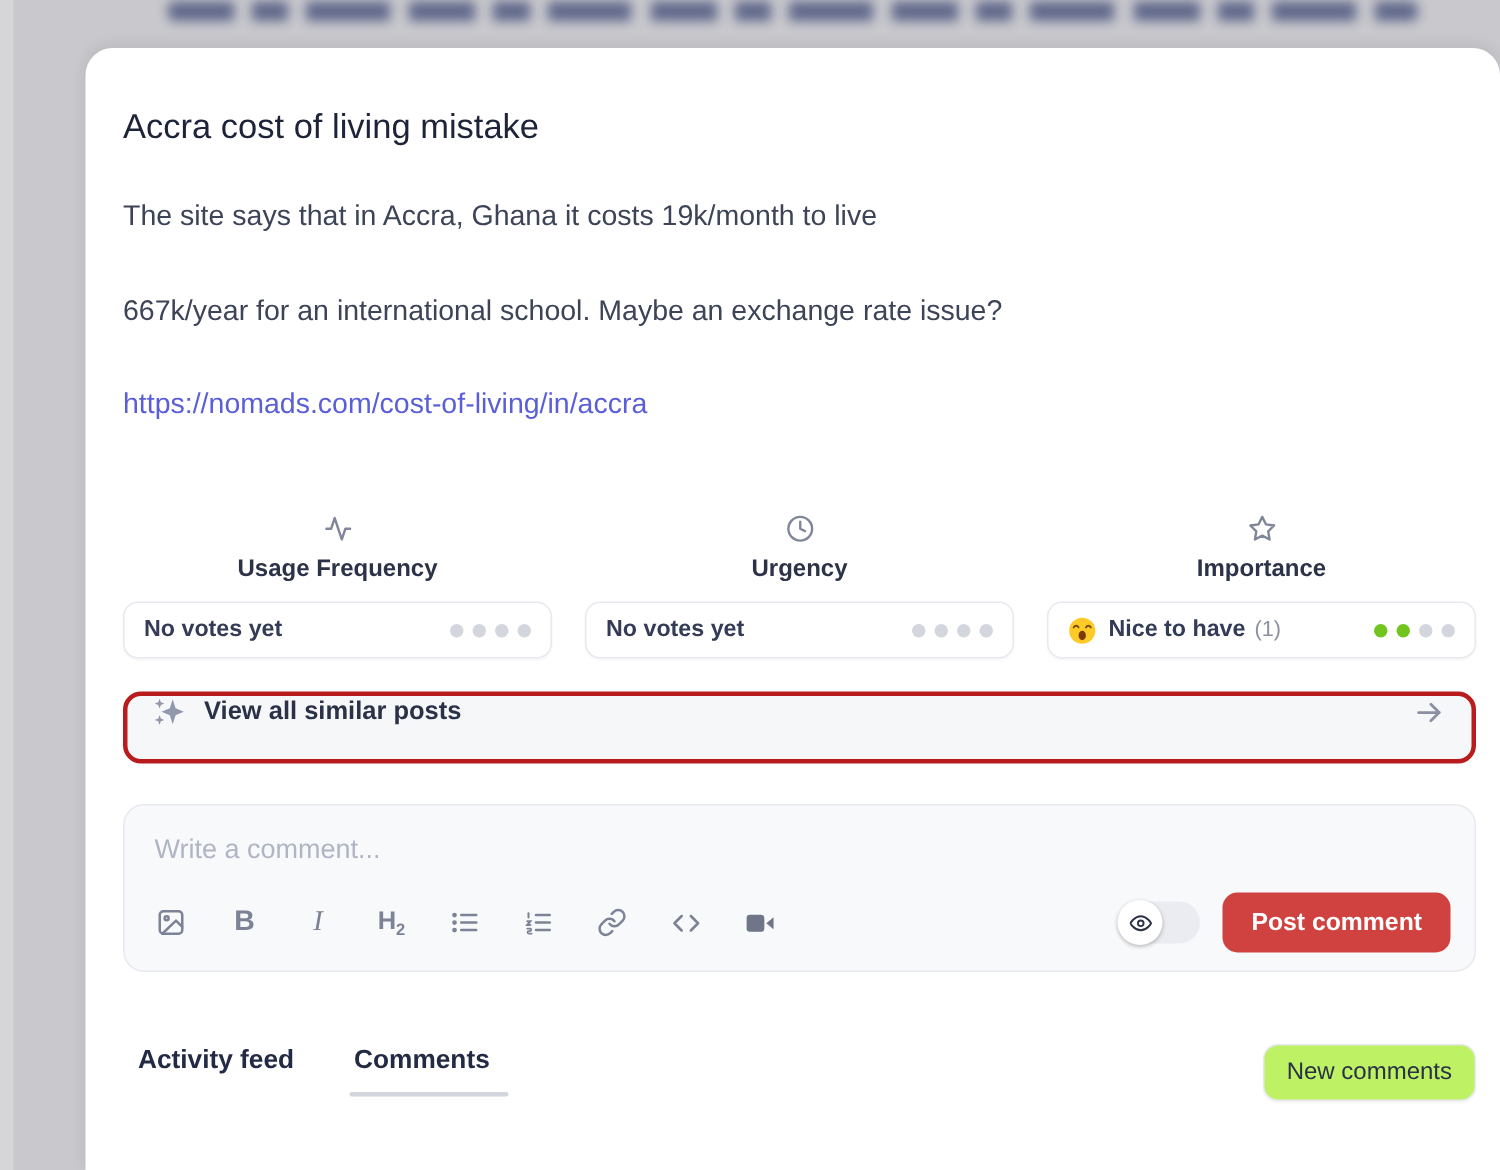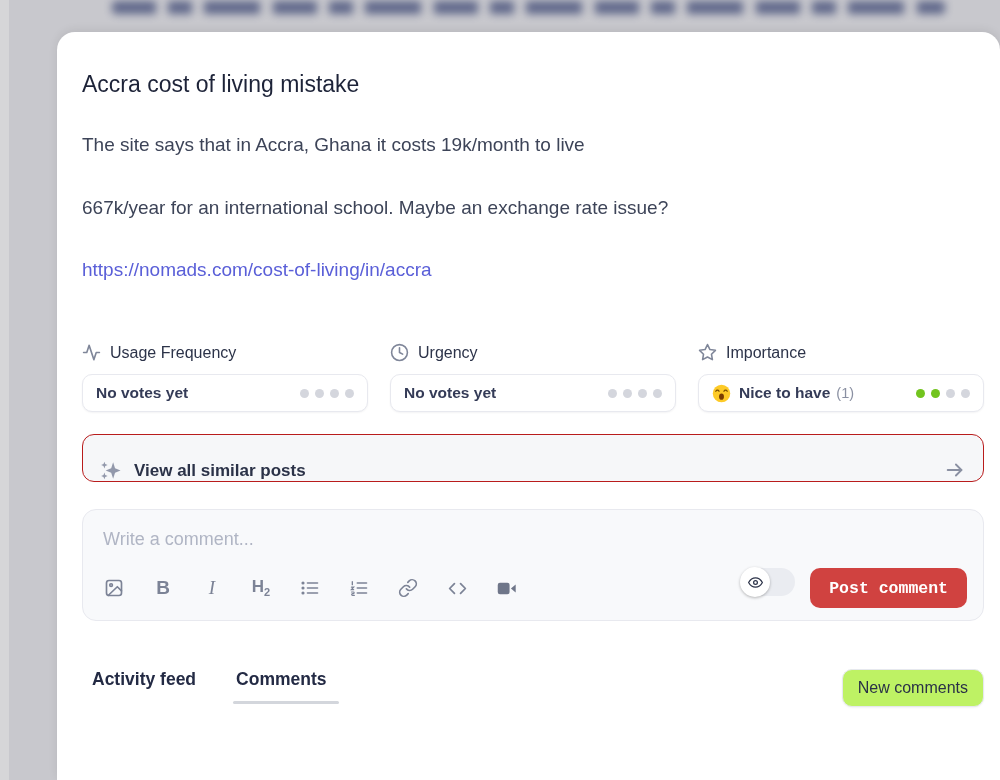--- a/index.html
+++ b/index.html
@@ -24,59 +24,59 @@
     padding:0 16px 0 25px;
     box-shadow:0 -2px 10px rgba(0,0,0,.08);
   }
   .title { margin:38px 0 0; font-size:23px; line-height:28px; font-weight:400; color:#1d2338; }
   .para  { margin:35px 0 0; font-size:19px; line-height:24px; color:#3d4458; }
   .para + .para { margin-top:39px; }
   .post-link { display:inline-block; margin-top:39px; font-size:19px; color:#5a5fd8; text-decoration:none; cursor:pointer; }
 
   .votes { display:flex; gap:22px; margin-top:62px; }
   .vote-col { flex:1 1 0; min-width:0; }
-  .vote-head { display:flex; align-items:center; gap:9px; font-size:16px; font-weight:400; color:#2c3349; }
+  .vote-head { display:flex; align-items:center; gap:9px; font-size:16px; font-weight:700; color:#2c3349;flex-direction:column; }
   .vote-head svg { flex:0 0 auto; }
   .pill {
     margin-top:12px; height:38px; background:#fff;
     border:1px solid #e8e9ef; border-radius:10px;
     display:flex; align-items:center; padding:0 13px;
     box-shadow:0 1px 2px rgba(16,24,40,.05); cursor:pointer;
   }
   .pill-value { font-size:15.5px; font-weight:700; color:#343b57; white-space:nowrap; }
   .pill-count { margin-left:6px; font-size:14.5px; color:#8a90a2; }
   .emoji-wrap { margin-right:8px; display:flex; }
   .dots { margin-left:auto; display:flex; gap:6px; }
   .dot { width:9px; height:9px; border-radius:50%; background:#d4d6dd; }
   .dot.filled { background:#72c41e; }
 
   .similar {
     margin-top:22px; height:48px; background:#f6f7f9;
-    border:1px solid #b91c1c; border-radius:12px;
-    display:flex; align-items:flex-end; padding:0 17px; cursor:pointer;
+    border:3px solid #b91c1c; border-radius:12px;
+    display:flex; align-items:flex-start; padding:0 17px; cursor:pointer;
   }
   .similar-label { margin-left:13px; font-size:17px; font-weight:600; color:#2b3248; }
   .arrow-box { margin-left:auto; display:flex; }
 
   .editor {
     margin-top:27px; height:112px; background:#f8f9fb;
     border:1px solid #e8e9ef; border-radius:14px; position:relative; cursor:text;
   }
   .placeholder { position:absolute; top:19px; left:20px; font-size:18px; color:#b0b5c4; }
   .toolbar { position:absolute; left:20px; right:16px; bottom:12px; display:flex; align-items:center; }
   .tbtn {
     background:none; border:none; padding:0; margin-right:27px;
     width:22px; height:24px; display:flex; align-items:center; justify-content:center;
     color:#7c8396; cursor:pointer; font-family:inherit;
   }
   .glyph-b { font-size:19px; font-weight:700; }
   .glyph-i { font-size:19px; font-style:italic; font-family:"Liberation Serif", serif; }
   .glyph-h { font-size:17px; font-weight:600; }
   .glyph-h sub { font-size:11px; }
-  .right-controls { margin-left:auto; display:flex; align-items:flex-start; gap:15px;font-family:Liberation Mono, monospace; }
+  .right-controls { margin-left:auto; display:flex; align-items:center; gap:15px; }
   .toggle { width:54px; height:28px; background:#eaecf1; border-radius:999px; border:none; position:relative; cursor:pointer; padding:0; }
   .knob {
     position:absolute; left:-1px; top:-1px; width:30px; height:30px;
     background:#fff; border-radius:50%; box-shadow:0 1px 3px rgba(0,0,0,.28);
     display:flex; align-items:center; justify-content:center;
   }
   .post-btn {
     height:40px; padding:0 19px; background:#d04240; color:#fff;
     border:none; border-radius:10px; font-size:16.5px; font-weight:700;
     font-family:inherit; cursor:pointer;

